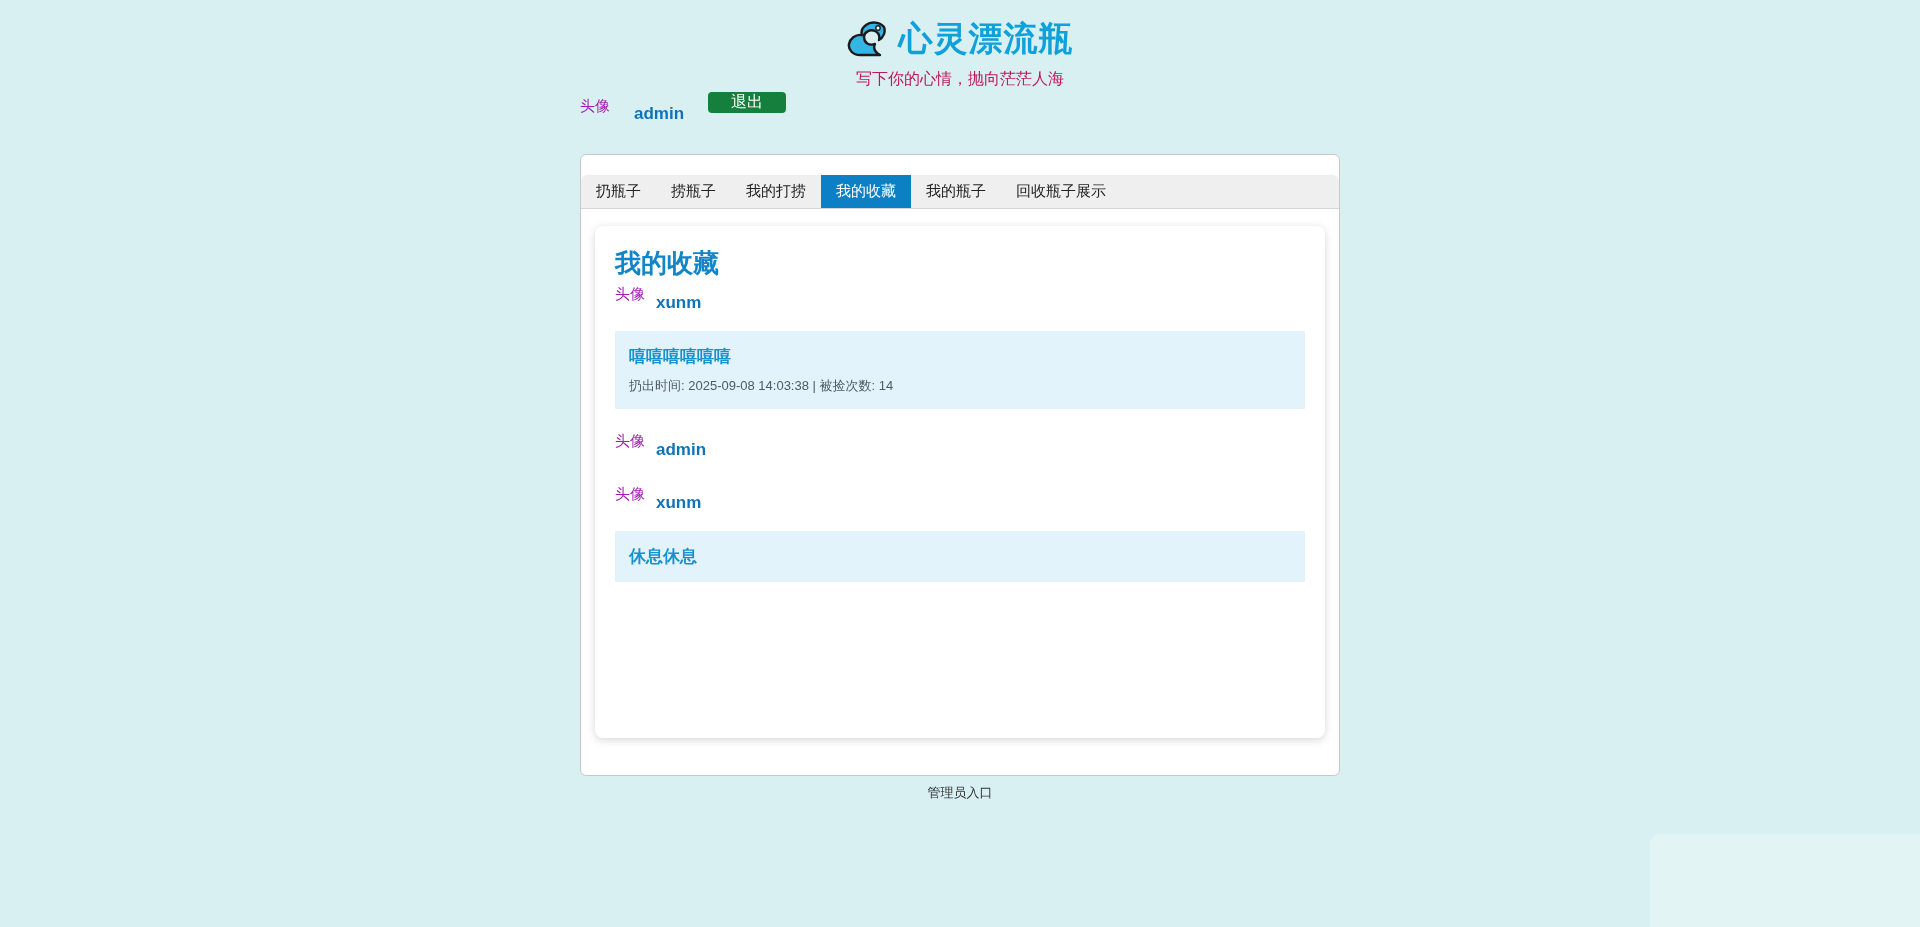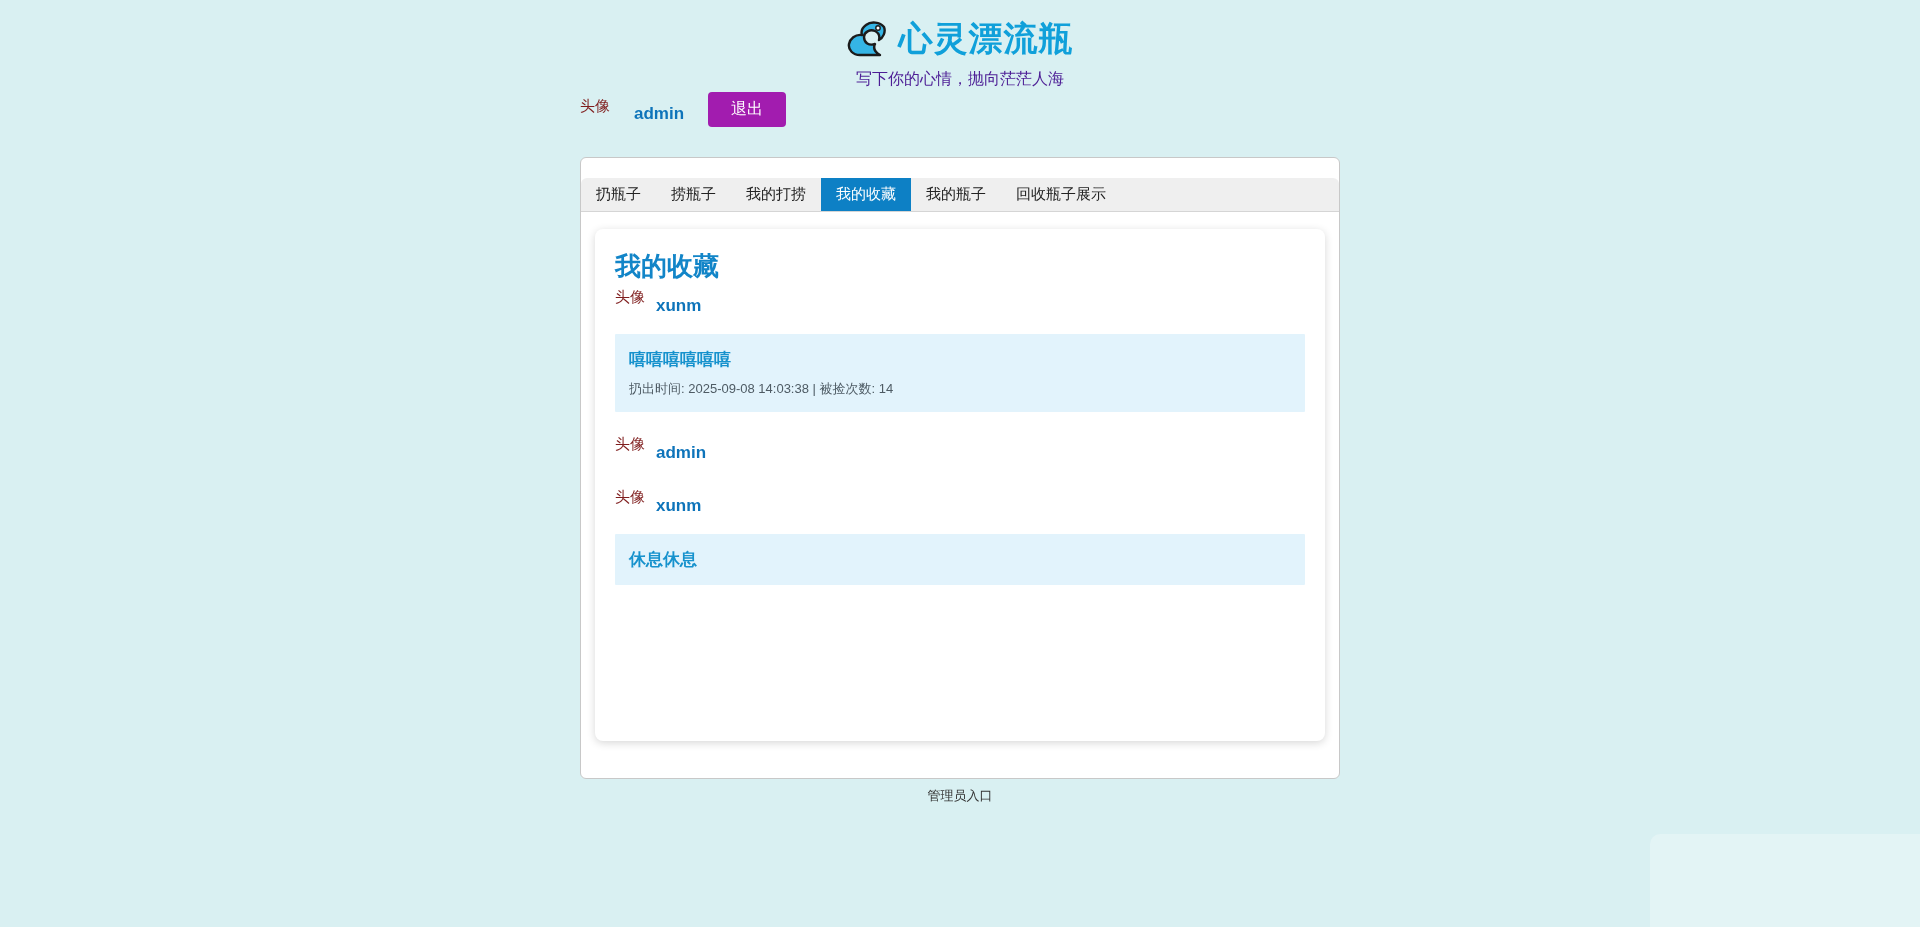--- a/index.html
+++ b/index.html
@@ -11,36 +11,36 @@
     position: relative;
   }
   
   .header { text-align: center; padding-top: 16px; }
   .title-row {
     display: flex; align-items: center; justify-content: center; gap: 10px;
   }
   .app-title {
     font-size: 34px; font-weight: bold; color: #10a0da; letter-spacing: 1px;
   }
-  .subtitle { margin-top: 7px; font-size: 16px; color: #4c1d95; }
+  .subtitle { margin-top: 7px; font-size: 16px; color: #be185d; }
 
   
   .container { width: 760px; margin: 0 auto; }
   .user-bar {
     display: flex; align-items: flex-start; margin-top: 2px;
   }
-  .avatar-alt { font-size: 15px; color: #7f1d1d; margin-top: 5px; }
+  .avatar-alt { font-size: 15px; color: #a21caf; margin-top: 5px; }
   .user-bar .username {
     font-size: 17px; font-weight: bold; color: #0e74ba;
     margin-left: 24px; margin-top: 12px;
   }
   .logout-btn {
     margin-left: 24px;
-    background: #a21caf; color: #fff; border: none; border-radius: 4px;
-    font-size: 16px; padding: 7px 23px; cursor: pointer;
+    background: #15803d; color: #fff; border: none; border-radius: 4px;
+    font-size: 16px; padding: 0 23px; cursor: pointer;
     font-family: inherit;
   }
 
   
   .main-box {
     margin-top: 30px;
     background: #ffffff;
     border: 1px solid #c8c8c8;
     border-radius: 6px;
   }

